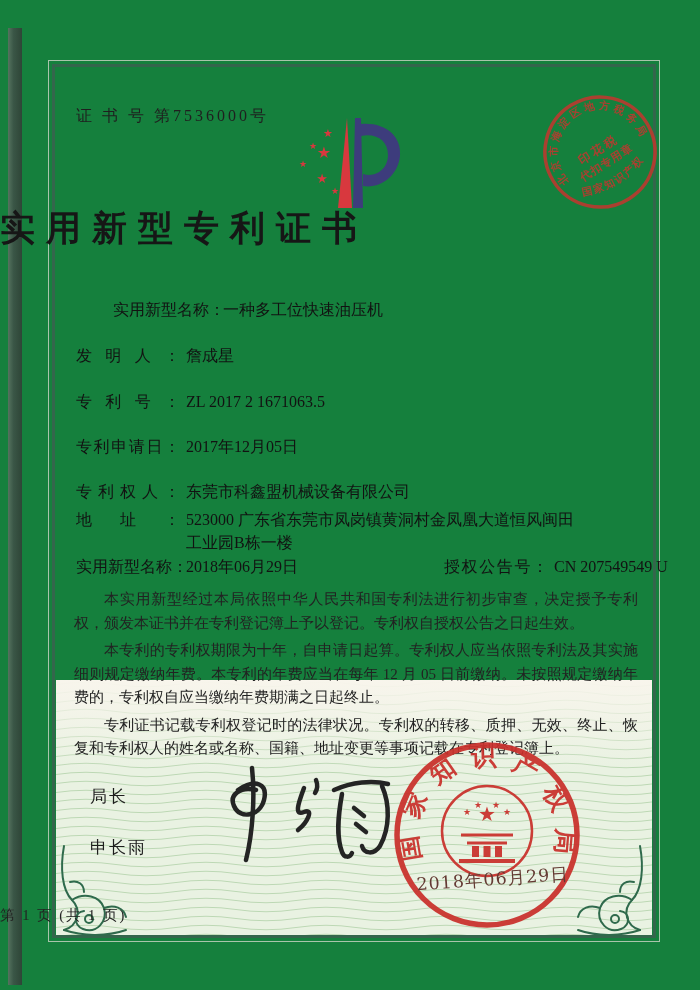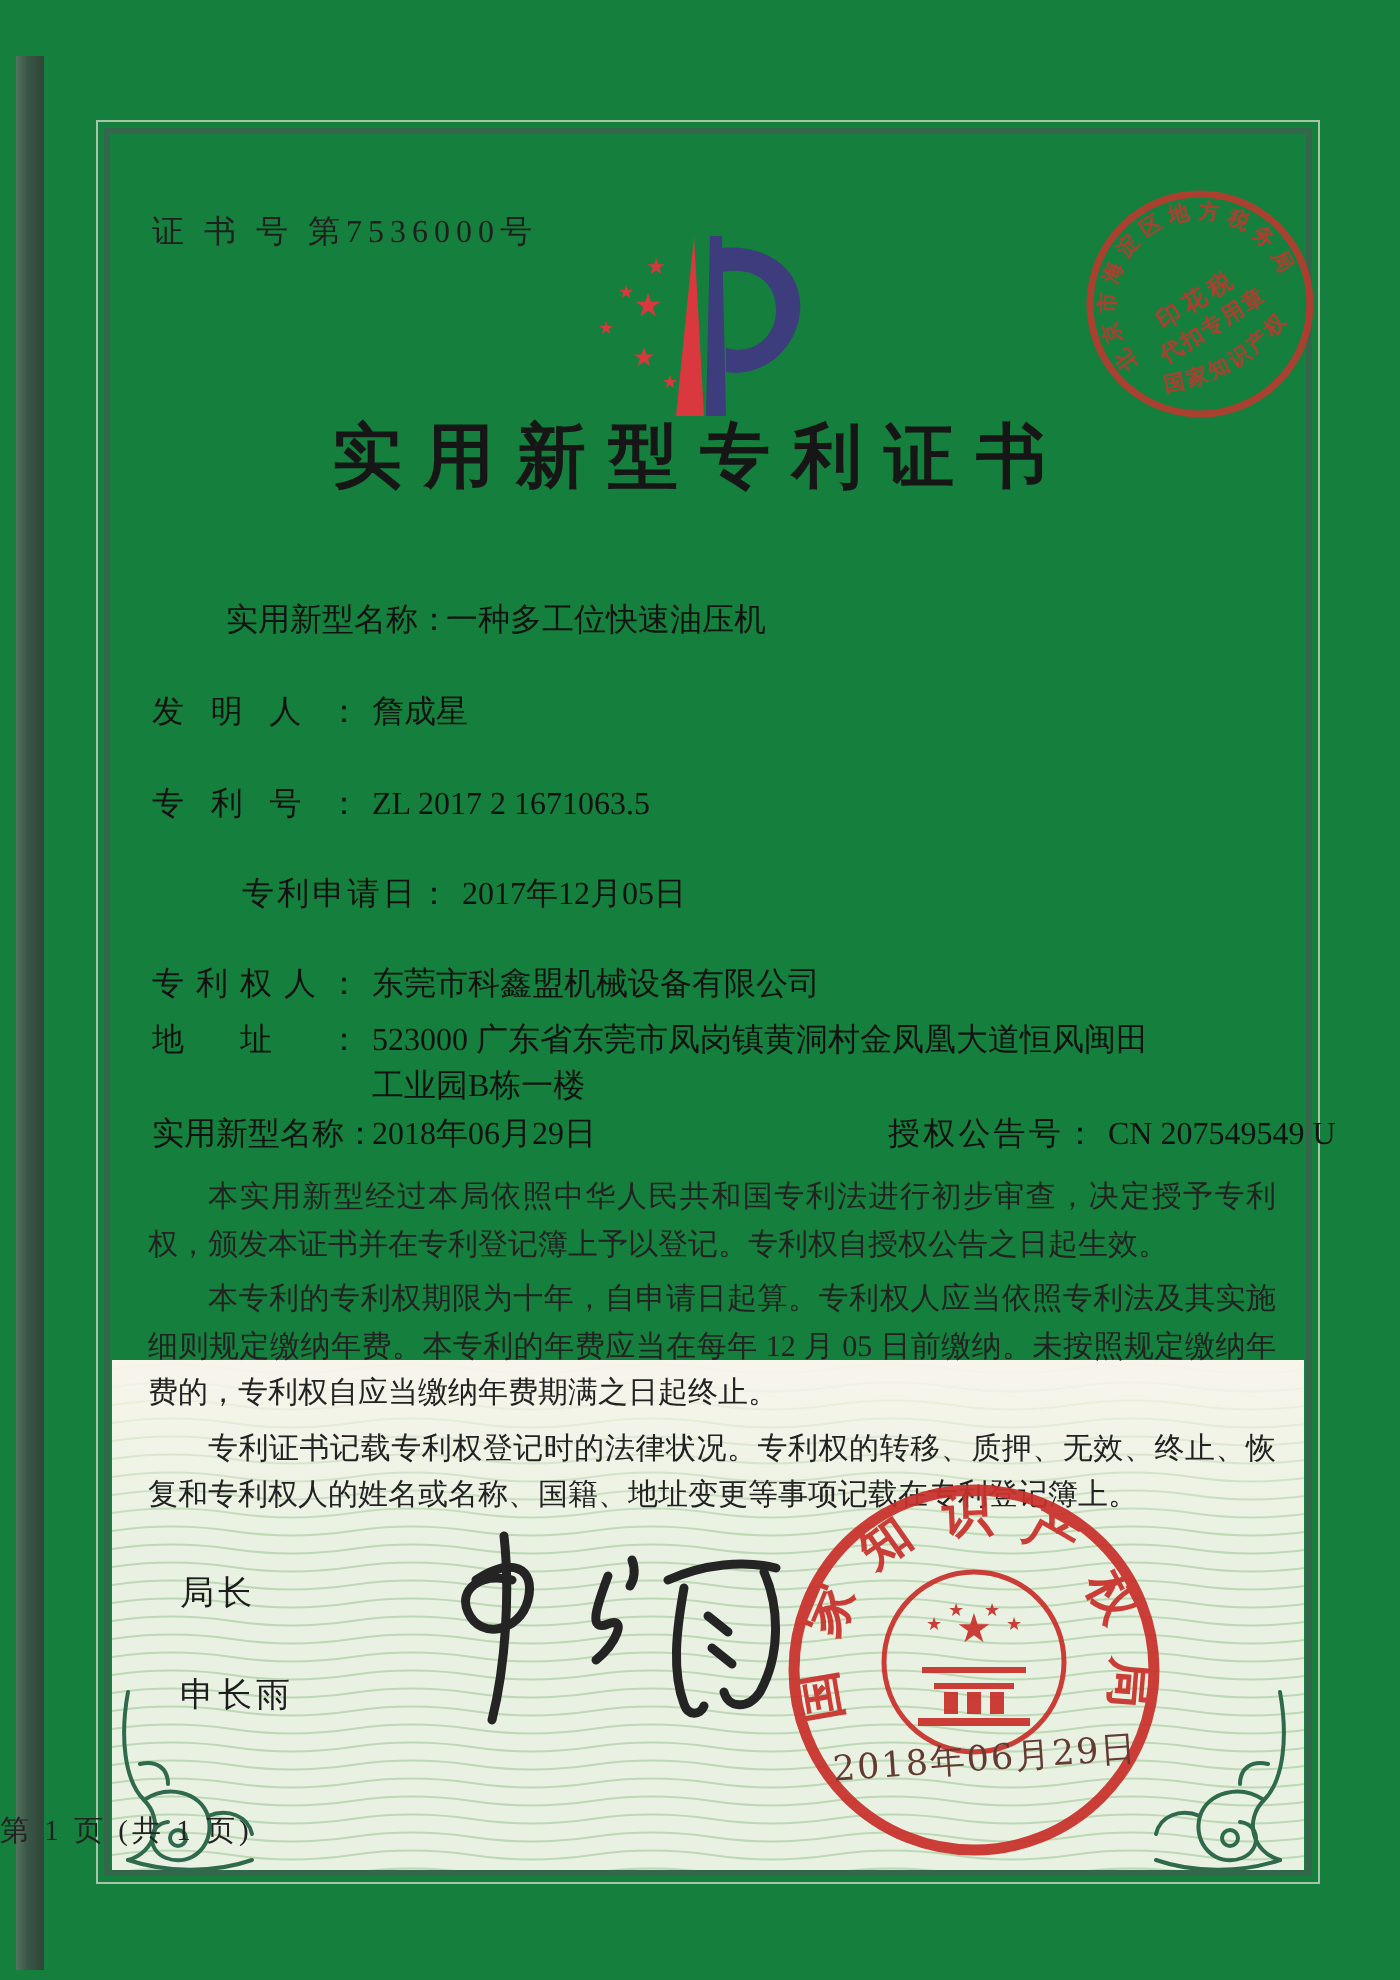--- a/index.html
+++ b/index.html
@@ -10,21 +10,21 @@
   }
   .spine{position:absolute;left:8px;top:28px;width:14px;height:957px;
     background:linear-gradient(90deg,#55735f,#3a5646 40%,#2e4537);}
   .frame-outer{position:absolute;left:48px;top:60px;width:610px;height:880px;
     border:1px solid #a9c4ab;}
   .frame-inner{position:absolute;left:52px;top:64px;width:598px;height:868px;
     border:3px solid #34664c;}
   .cert-number{position:absolute;left:76px;top:106px;font-size:16px;
     letter-spacing:3px;color:#1f1f1f;}
   .logo{position:absolute;left:285px;top:112px;}
-  .title{position:absolute;left:0;top:205px;width:700px;text-align:center;
+  .title{position:absolute;left:0;top:205px;width:700px;
     font-size:35px;font-weight:bold;letter-spacing:11px;color:#161616;}
   .frow{position:absolute;left:76px;font-size:16px;white-space:nowrap;color:#121212;}
   .fl{display:inline-block;width:104px;text-align:justify;text-align-last:justify;}
   .fv{margin-left:6px;}
   .addr-line2{position:absolute;left:186px;font-size:16px;color:#121212;}
   .grant-right{position:absolute;left:368px;top:0;}
   .body-text{position:absolute;left:70px;top:584px;width:572px;
     font-size:15px;line-height:23.5px;text-align:justify;color:#222;}
   .body-text p{margin:4px;text-indent:2em;}
   .sig-label{position:absolute;font-family:"Liberation Sans","DejaVu Sans",sans-serif;
@@ -105,21 +105,21 @@
 
   <div class="frow" style="top:300px;margin-left:37px;">
     <span class="fl">实用新型名称：</span><span class="fv">一种多工位快速油压机</span>
   </div>
   <div class="frow" style="top:346px;">
     <span class="fl">发明人：</span><span class="fv">詹成星</span>
   </div>
   <div class="frow" style="top:392px;">
     <span class="fl">专利号：</span><span class="fv">ZL 2017 2 1671063.5</span>
   </div>
-  <div class="frow" style="top:437px;margin-left:45px;">
+  <div class="frow" style="top:437px;">
     <span class="fl">专利申请日：</span><span class="fv">2017年12月05日</span>
   </div>
   <div class="frow" style="top:482px;">
     <span class="fl">专利权人：</span><span class="fv">东莞市科鑫盟机械设备有限公司</span>
   </div>
   <div class="frow" style="top:510px;">
     <span class="fl">地址：</span><span class="fv">523000 广东省东莞市凤岗镇黄洞村金凤凰大道恒风闽田</span>
   </div>
   <div class="addr-line2" style="top:533px;">工业园B栋一楼</div>
 

